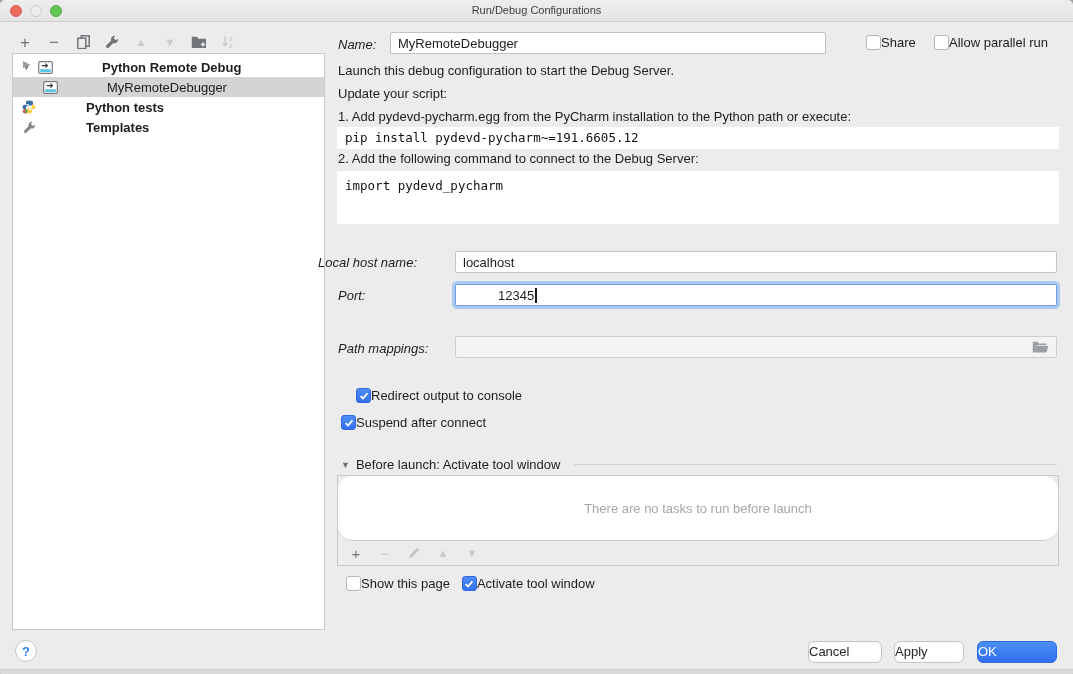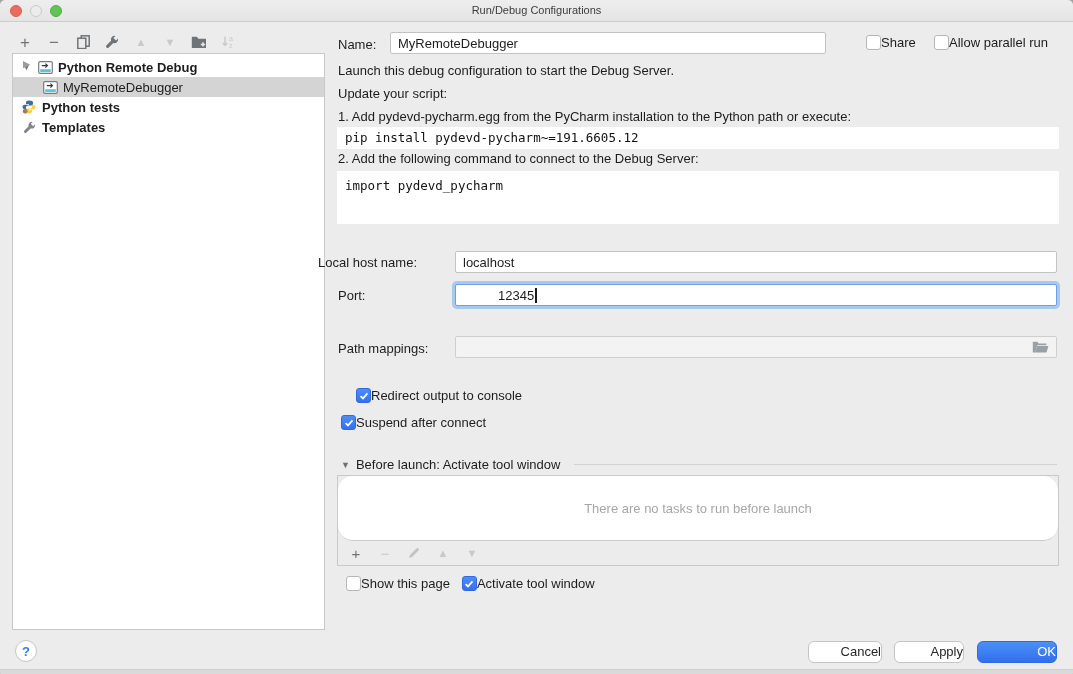--- a/index.html
+++ b/index.html
@@ -27,26 +27,26 @@
   .tbi.disabled { color:#c7c9cc; }
 
   
   .tree { position:absolute; left:12px; top:53px; width:313px; height:577px;
           background:#fff; border:1px solid #c8c8c8; padding-top:3px; overflow:hidden; }
   .trow { display:flex; align-items:center; height:20px; gap:5px; padding-left:8px; white-space:nowrap; }
   .trow.selected { background:#d4d4d4; }
   .trow .expander { width:11px; font-size:9px; color:#767676; text-align:center; }
   .trow .expander.light { color:#9d9d9d; }
   .trow.child { padding-left:29px; }
-  .tlabel { font-weight:bold; }
+  .tlabel { font-weight:bold;margin-left:44px; }
   .tlabel.normal { font-weight:normal; }
   .ticon { display:inline-flex; width:16px; justify-content:center; }
 
   
-  .rlabel { position:absolute; color:#1d1d1f; }
+  .rlabel { position:absolute; color:#1d1d1f;font-style:italic; }
   .para { position:absolute; left:338px; color:#1d1d1f; }
   .codeblock { position:absolute; left:337px; width:722px; background:#fff;
                font-family:"DejaVu Sans Mono","Liberation Mono",monospace; font-size:12.5px; color:#111; }
   .input { position:absolute; background:#fff; border:1px solid #c3c3c3; border-radius:2px;
            font-size:13px; color:#1d1d1f; padding:0 7px; font-family:"Liberation Sans","DejaVu Sans",sans-serif; }
   input.input { outline:none; }
   .input.focused { border:1px solid #71a0e2; box-shadow:0 0 0 3px #a8c9ef; display:flex; align-items:center;padding-left:42px; }
   .caret { display:inline-block; width:1.5px; height:15px; background:#1a1a1a; margin-left:1px; }
   .input.disabledfield { background:#f3f3f3; border-color:#cecece; display:flex; align-items:center; justify-content:flex-end; }
 
@@ -59,21 +59,21 @@
   
   .blheader { position:absolute; left:341px; top:457px; width:716px; display:flex; align-items:center; gap:6px; }
   .blheader .line { flex:1; border-top:1px solid #d2d2d2; margin-left:8px; }
   .tasksbox { position:absolute; left:337px; top:475px; width:722px; height:91px; border:1px solid #c9c9c9; }
   .tasksempty { height:65px; background:#fff; display:flex; align-items:center; justify-content:center;
                 color:#a6a6a6; border-bottom:1px solid #c9c9c9;border-radius:15px; }
   .taskstoolbar { height:24px; background:#ececec; display:flex; align-items:center; gap:13px; padding-left:10px; }
 
   
   .btn { position:absolute; top:641px; height:22px; border-radius:6px; border:1px solid #c4c4c4;
-         background:#fff; font-size:13px; color:#262626; text-align:right; line-height:20px; cursor:default; }
+         background:#fff; font-size:13px; color:#262626; text-align:left; line-height:20px; cursor:default; }
   .btn.primary { background:linear-gradient(#4b90f7,#316fee); border-color:#2e68e2; color:#fff; }
   .helpbtn { position:absolute; left:15px; top:640px; width:22px; height:22px; border-radius:50%;
              background:#fff; border:1px solid #c6c6c6; color:#2f7bf6; font-weight:bold;
              display:flex; align-items:center; justify-content:center; font-size:13px; }
   .bottomedge { position:absolute; left:0; right:0; bottom:0; height:5px; background:#dadada; border-top:1px solid #cfcfcf; }
 </style>
 </head>
 <body>
 
 <div class="window">

